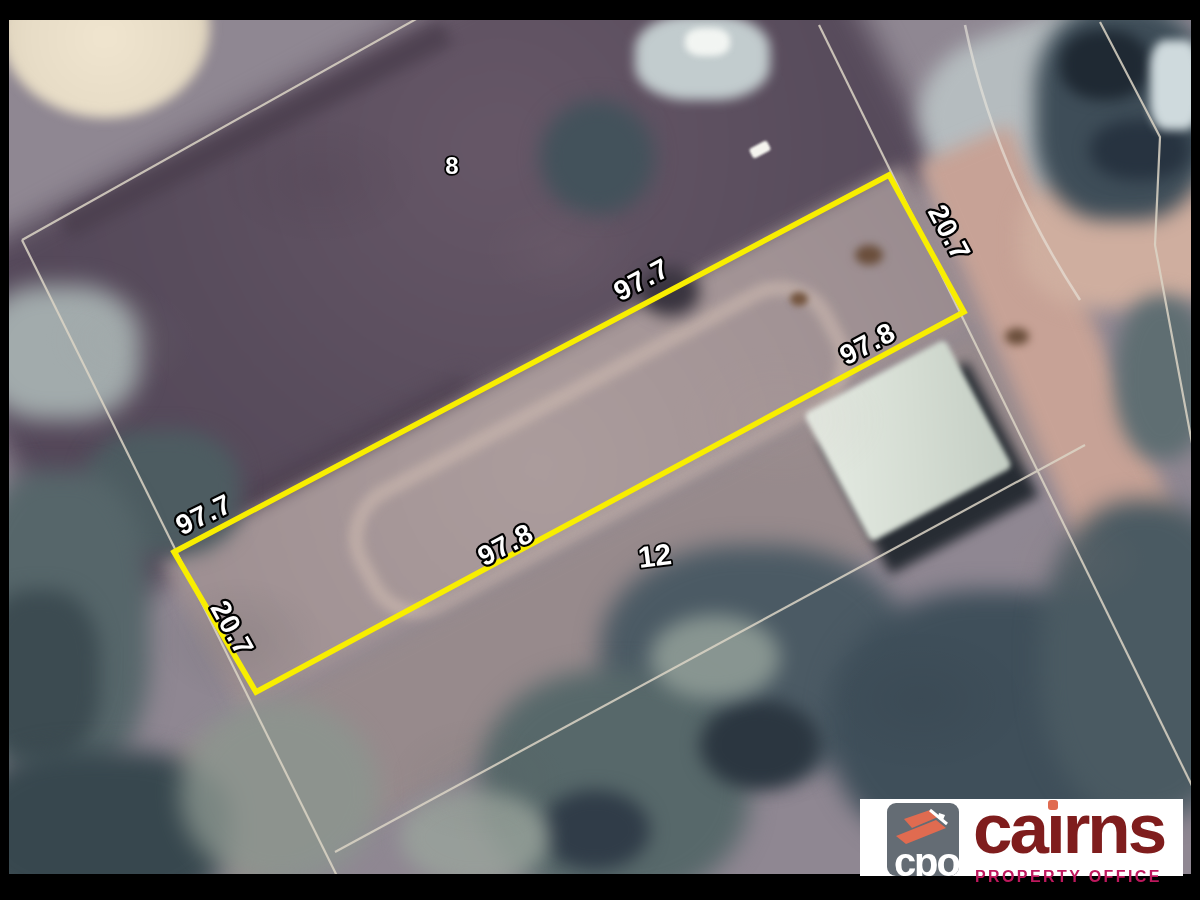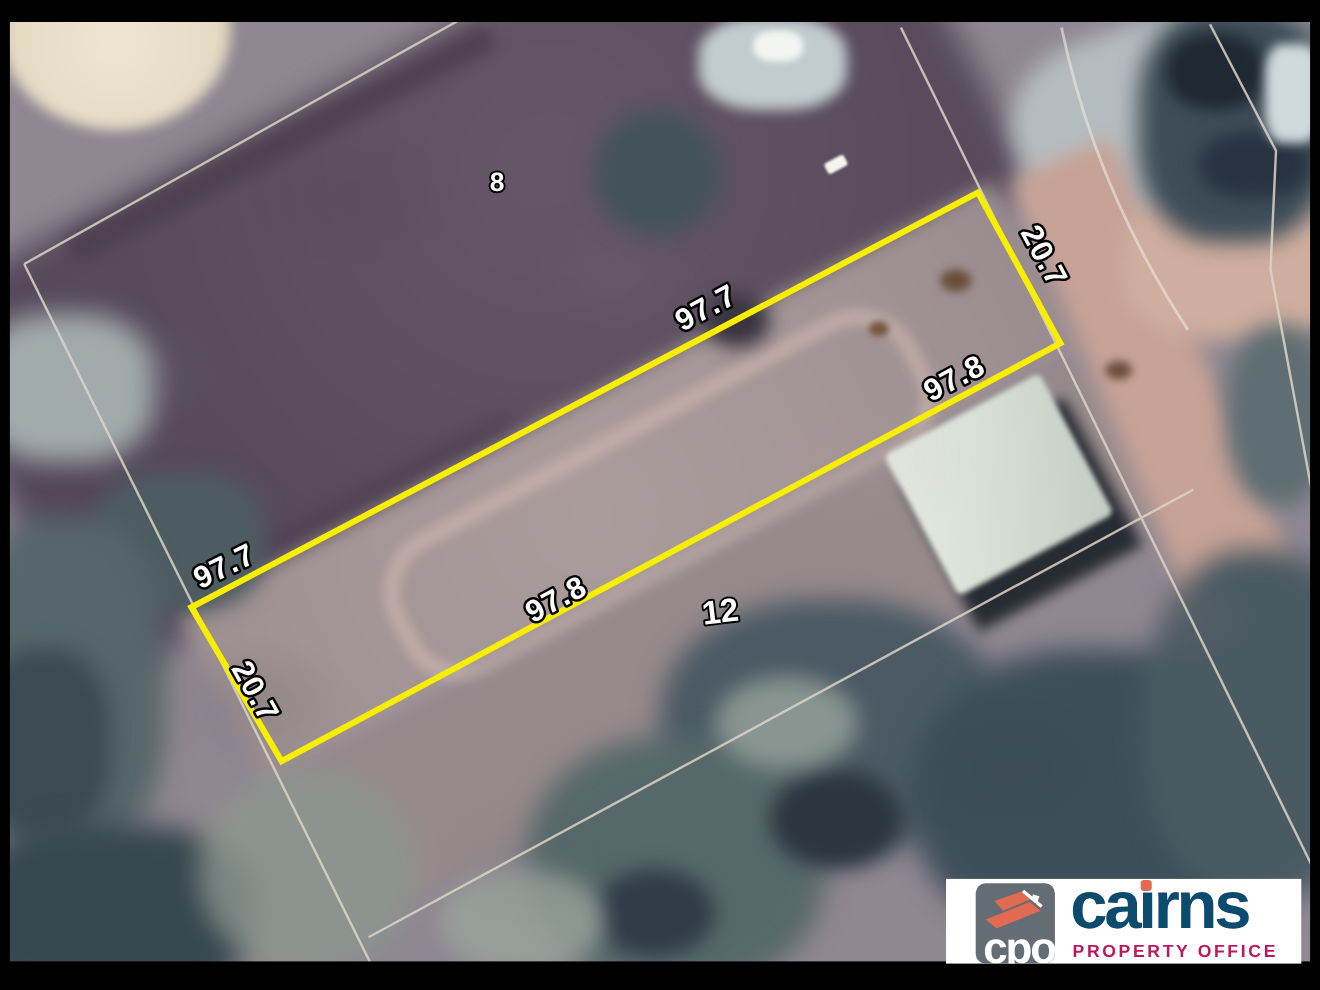--- a/index.html
+++ b/index.html
@@ -28,21 +28,21 @@
   .bar{position:absolute;background:#000;z-index:30;}
   
   #logo{position:absolute;left:860px;top:799px;width:323px;height:77px;background:#ffffff;
         z-index:40;display:flex;align-items:flex-start;}
   #cpoBadge{position:absolute;left:27px;top:4px;width:72px;height:73px;background:#646c74;
             border-radius:9px;overflow:hidden;}
   #cpoRoof{position:absolute;left:7px;top:4px;}
   #cpoText{position:absolute;left:0;right:0;bottom:-6px;text-align:right;color:#fff;
            font-weight:bold;font-size:40px;letter-spacing:-2px;line-height:1;}
   #brand{position:absolute;left:113px;top:-8px;width:205px;}
-  #brandName{font-weight:bold;font-size:61px;line-height:1.08;color:#0c4a6e;letter-spacing:-3px;}
+  #brandName{font-weight:bold;font-size:71px;line-height:1.08;color:#7f1d1d;letter-spacing:-3px;}
   .iCol{position:relative;display:inline-block;}
   .iDot{position:absolute;left:2px;top:9px;width:10px;height:10px;background:#e06b50;border-radius:3px;}
   #brandTag{font-size:16px;letter-spacing:2.4px;color:#be185d;font-weight:bold;margin-top:0px;margin-left:2px;white-space:nowrap;}
 </style>
 </head>
 <body>
 
 <div id="stage">
 
   <div id="photo">

